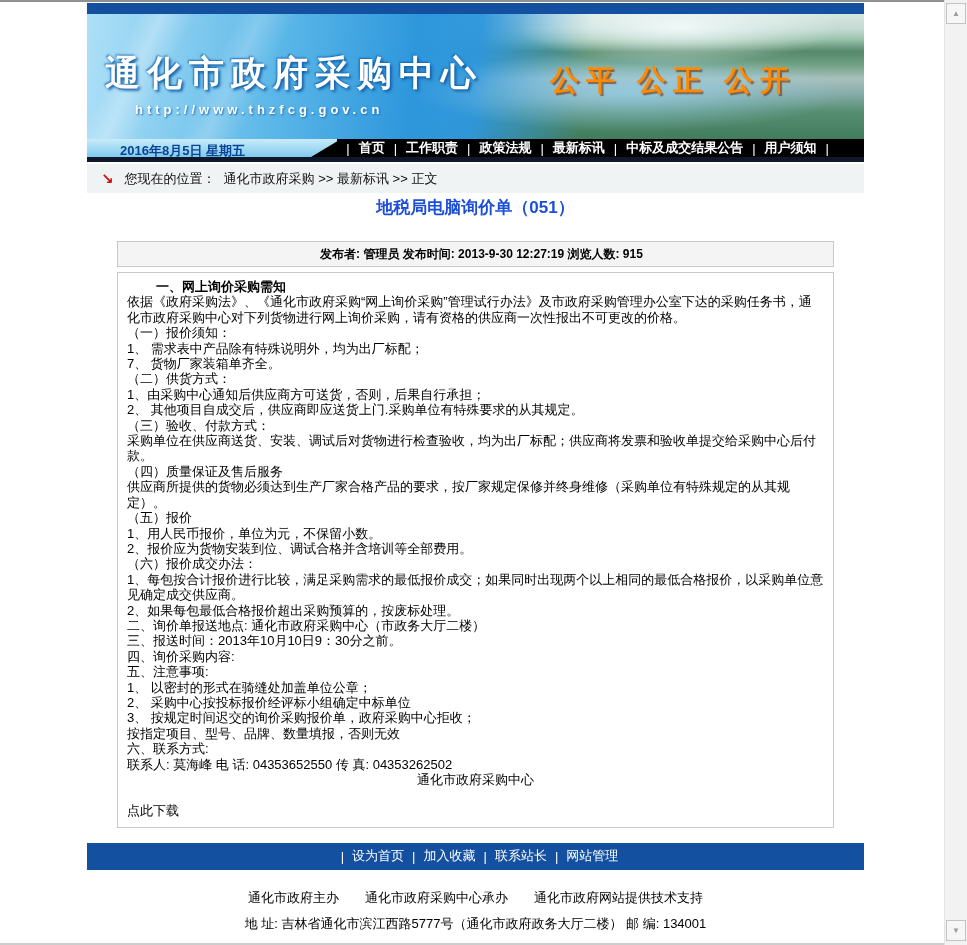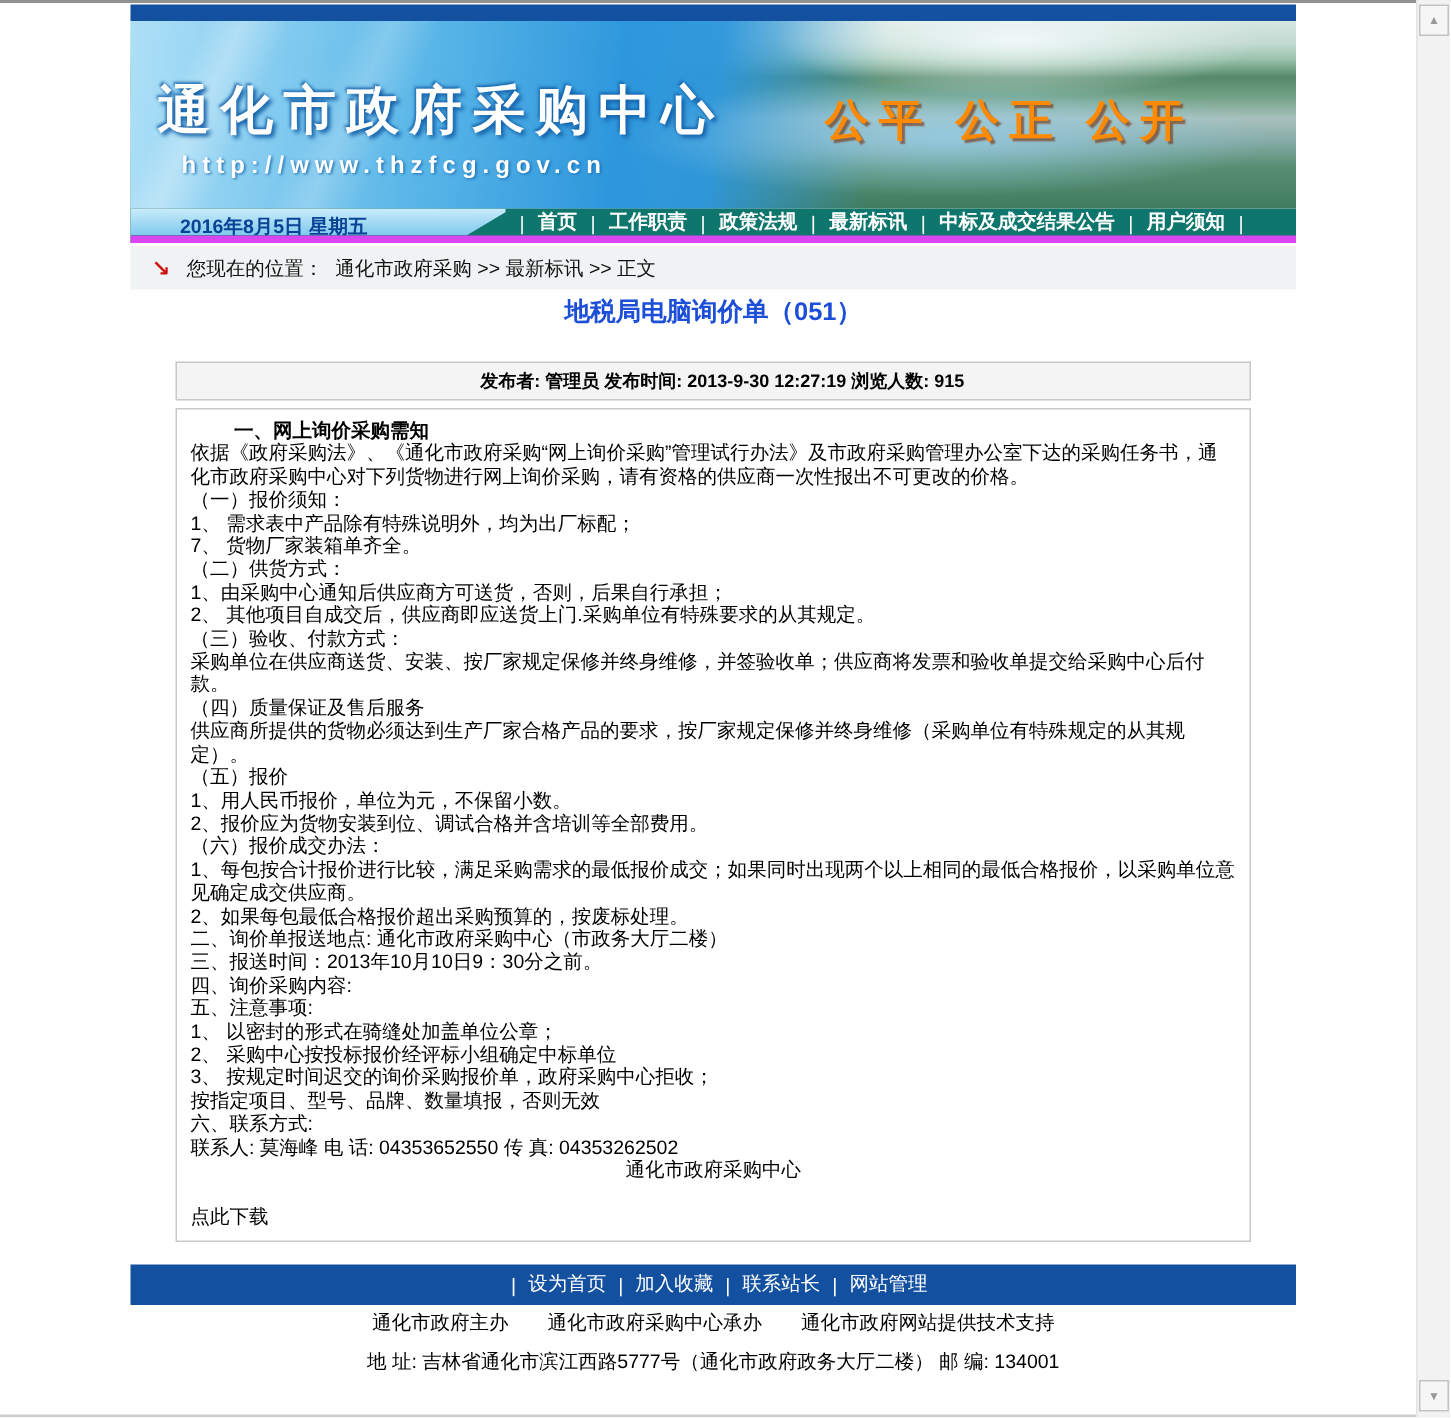--- a/index.html
+++ b/index.html
@@ -17,26 +17,26 @@
     background:
       linear-gradient(115deg, rgba(255,255,255,0) 6%, rgba(255,255,255,.30) 9%, rgba(255,255,255,0) 13%, rgba(255,255,255,0) 18%, rgba(255,255,255,.20) 21%, rgba(255,255,255,0) 25%),
       radial-gradient(ellipse 230px 55px at 76% 10%, rgba(242,250,250,.95), rgba(242,250,250,0) 70%),
       radial-gradient(ellipse 300px 55px at 70% 62%, rgba(150,205,230,.85), rgba(150,205,230,0) 72%),
       linear-gradient(97deg, #AEE0F7 0%, #5BB7E8 25%, #2E97DC 42%, rgba(46,151,220,.97) 50%, rgba(46,151,220,0) 64%),
       linear-gradient(180deg, #D7E7E0 0%, #C2DAD2 12%, #9CC4AE 20%, #55896A 30%, #6FA083 40%, #A8C0BC 52%, #86ACA8 64%, #578E72 78%, #417C5E 100%);
   }
   .banner-title { position:absolute; left:18px; top:36px; font-size:35px; font-weight:bold; color:#fff;
     letter-spacing:7px; white-space:nowrap;
     text-shadow:2px 2px 3px #135FA8, -1px -1px 2px rgba(19,95,168,.85); }
-  .banner-url { position:absolute; left:34px; top:88px; font-size:16px; font-weight:bold; color:#fff;
+  .banner-url { position:absolute; left:48px; top:88px; font-size:13px; font-weight:bold; color:#fff;
     letter-spacing:4px; text-shadow:1px 1px 2px #1C6FB5; }
   .banner-slogan { position:absolute; right:68px; top:47px; font-size:29px; font-weight:bold; color:#FF8A00;
     letter-spacing:7px; white-space:nowrap; text-shadow:2px 2px 1px rgba(115,40,0,.6); }
 
-  .datenav { display:flex; height:23px; background:#0f766e; border-bottom:5px solid #d946ef; }
+  .datenav { display:flex; height:23px; background:#000000; border-bottom:5px solid #0f172a; }
   .date-section { width:262px; clip-path:polygon(0 0, 254px 0, 224px 100%, 0 100%);
     background:linear-gradient(180deg,#C9ECFA,#7FC9EE); color:#0A4295; font-weight:bold;
     font-size:13px; line-height:23px; padding-left:33px; }
   .nav { flex:1; display:flex; justify-content:flex-end; align-items:center; padding-right:26px;
     color:#fff; font-size:13px; font-weight:bold; white-space:nowrap; }
   .nav .sep { margin:0 9px; font-weight:normal; }
   .nav a { color:#fff; text-decoration:none; cursor:pointer; }
 
   .breadcrumb { margin-top:2px; height:29px; background:#F0F3F4; display:flex; align-items:center;
     font-size:13px; color:#111; }
@@ -53,21 +53,21 @@
   .content-box p { margin:0; }
   .content-box .lead { font-weight:bold; text-indent:29px; }
   .content-box .sig { text-align:center; }
   .content-box .download { margin-top:16px; cursor:pointer; }
 
   .footer-bar { margin-top:15px; height:27px; background:#1450A0; color:#fff; display:flex;
     justify-content:center; align-items:center; font-size:13px; }
   .footer-bar .sep { margin:0 8px; }
   .footer-bar a { color:#fff; text-decoration:none; cursor:pointer; }
 
-  .footer-text { margin-top:3px; text-align:center; font-size:13px; color:#000; }
+  .footer-text { margin-top:19px; text-align:center; font-size:13px; color:#000; }
   .footer-text > div { margin-bottom:8px; }
 
   .scrollbar { position:absolute; top:0; right:0; width:23px; height:945px; background:#F2F2F2;
     border-left:1px solid #E4E4E4; z-index:6; }
   .sb-btn { position:absolute; left:1px; width:20px; height:21px; background:#F6F6F6;
     border:1px solid #C3C3C3; color:#9A9A9A; font-size:8px; text-align:center; line-height:19px;
     cursor:pointer; }
   .sb-btn.up { top:3px; }
   .sb-btn.down { bottom:4px; }
 </style>
@@ -118,21 +118,21 @@
     <div class="content-box">
       <p class="lead">一、网上询价采购需知</p>
       <p>依据《政府采购法》、《通化市政府采购“网上询价采购”管理试行办法》及市政府采购管理办公室下达的采购任务书，通化市政府采购中心对下列货物进行网上询价采购，请有资格的供应商一次性报出不可更改的价格。</p>
       <p>（一）报价须知：</p>
       <p>1、 需求表中产品除有特殊说明外，均为出厂标配；</p>
       <p>7、 货物厂家装箱单齐全。</p>
       <p>（二）供货方式：</p>
       <p>1、由采购中心通知后供应商方可送货，否则，后果自行承担；</p>
       <p>2、 其他项目自成交后，供应商即应送货上门.采购单位有特殊要求的从其规定。</p>
       <p>（三）验收、付款方式：</p>
-      <p>采购单位在供应商送货、安装、按厂家规定保修并终身维修，并签验收单；供应商将发票和验收单提交给采购中心后付款。</p>
+      <p>采购单位在供应商送货、安装、调试后对货物进行检查验收，均为出厂标配；供应商将发票和验收单提交给采购中心后付款。</p>
       <p>（四）质量保证及售后服务</p>
       <p>供应商所提供的货物必须达到生产厂家合格产品的要求，按厂家规定保修并终身维修（采购单位有特殊规定的从其规定）。</p>
       <p>（五）报价</p>
       <p>1、用人民币报价，单位为元，不保留小数。</p>
       <p>2、报价应为货物安装到位、调试合格并含培训等全部费用。</p>
       <p>（六）报价成交办法：</p>
       <p>1、每包按合计报价进行比较，满足采购需求的最低报价成交；如果同时出现两个以上相同的最低合格报价，以采购单位意见确定成交供应商。</p>
       <p>2、如果每包最低合格报价超出采购预算的，按废标处理。</p>
       <p>二、询价单报送地点: 通化市政府采购中心（市政务大厅二楼）</p>
       <p>三、报送时间：2013年10月10日9：30分之前。</p>

